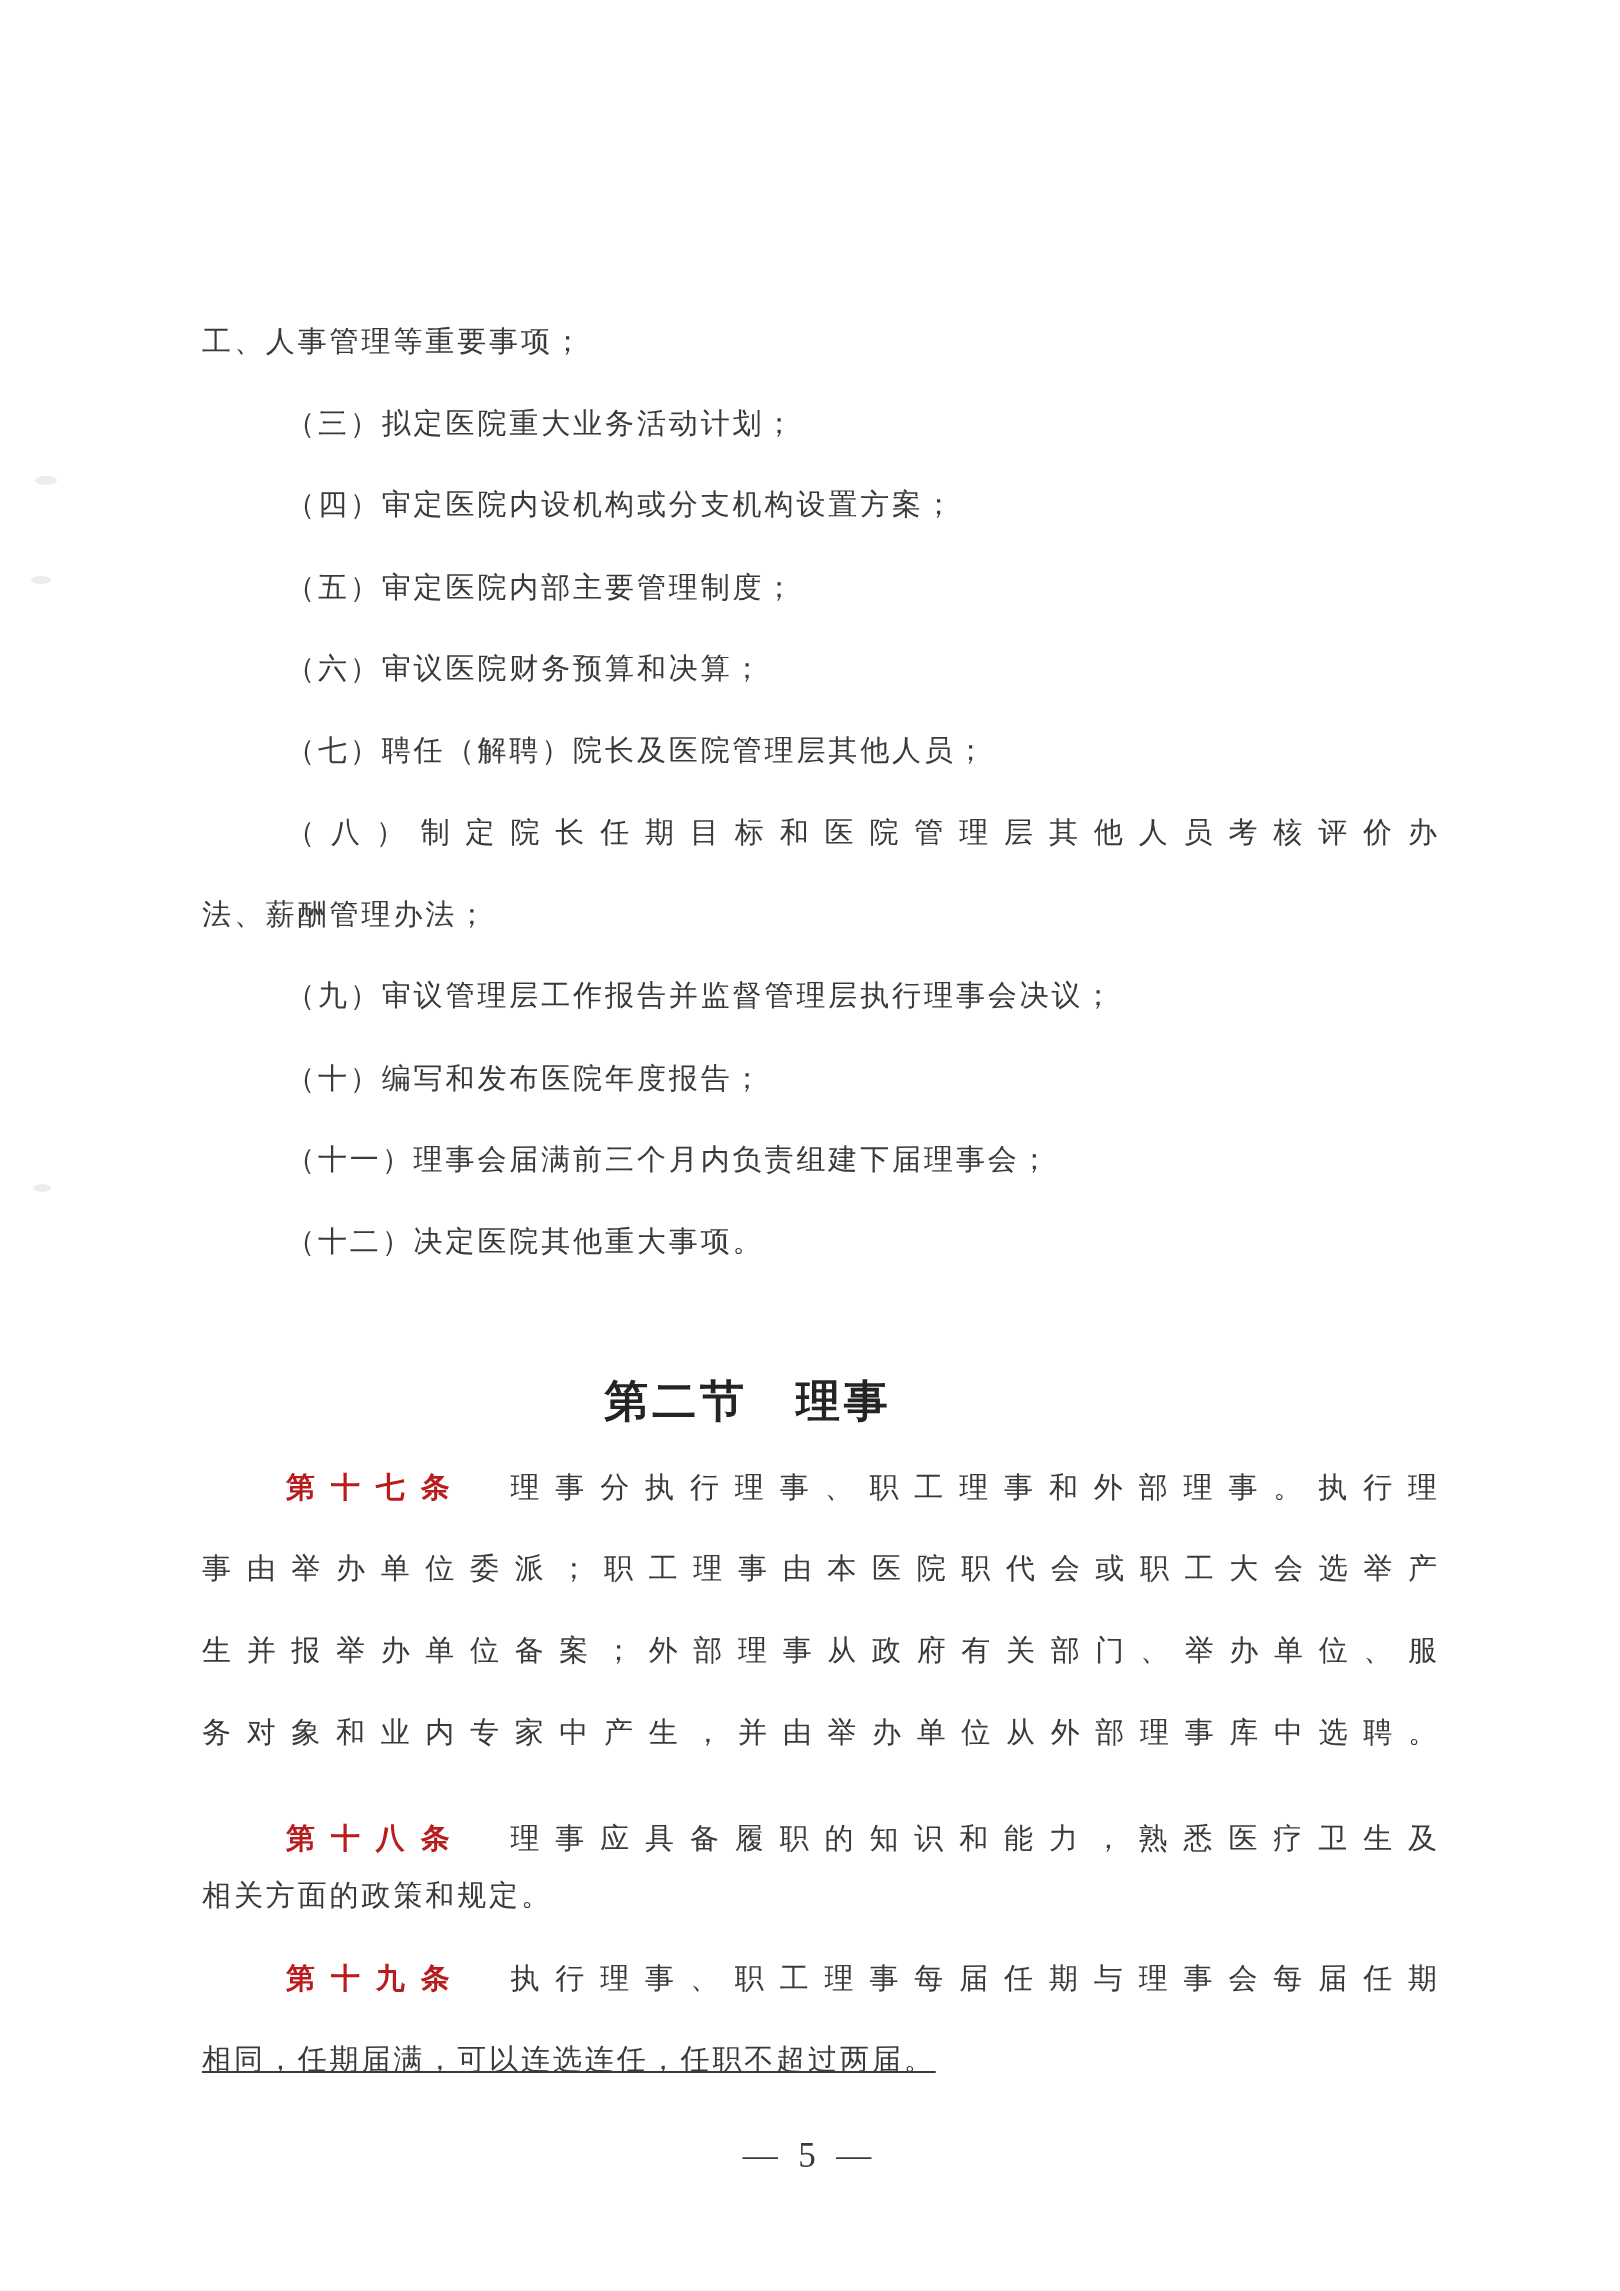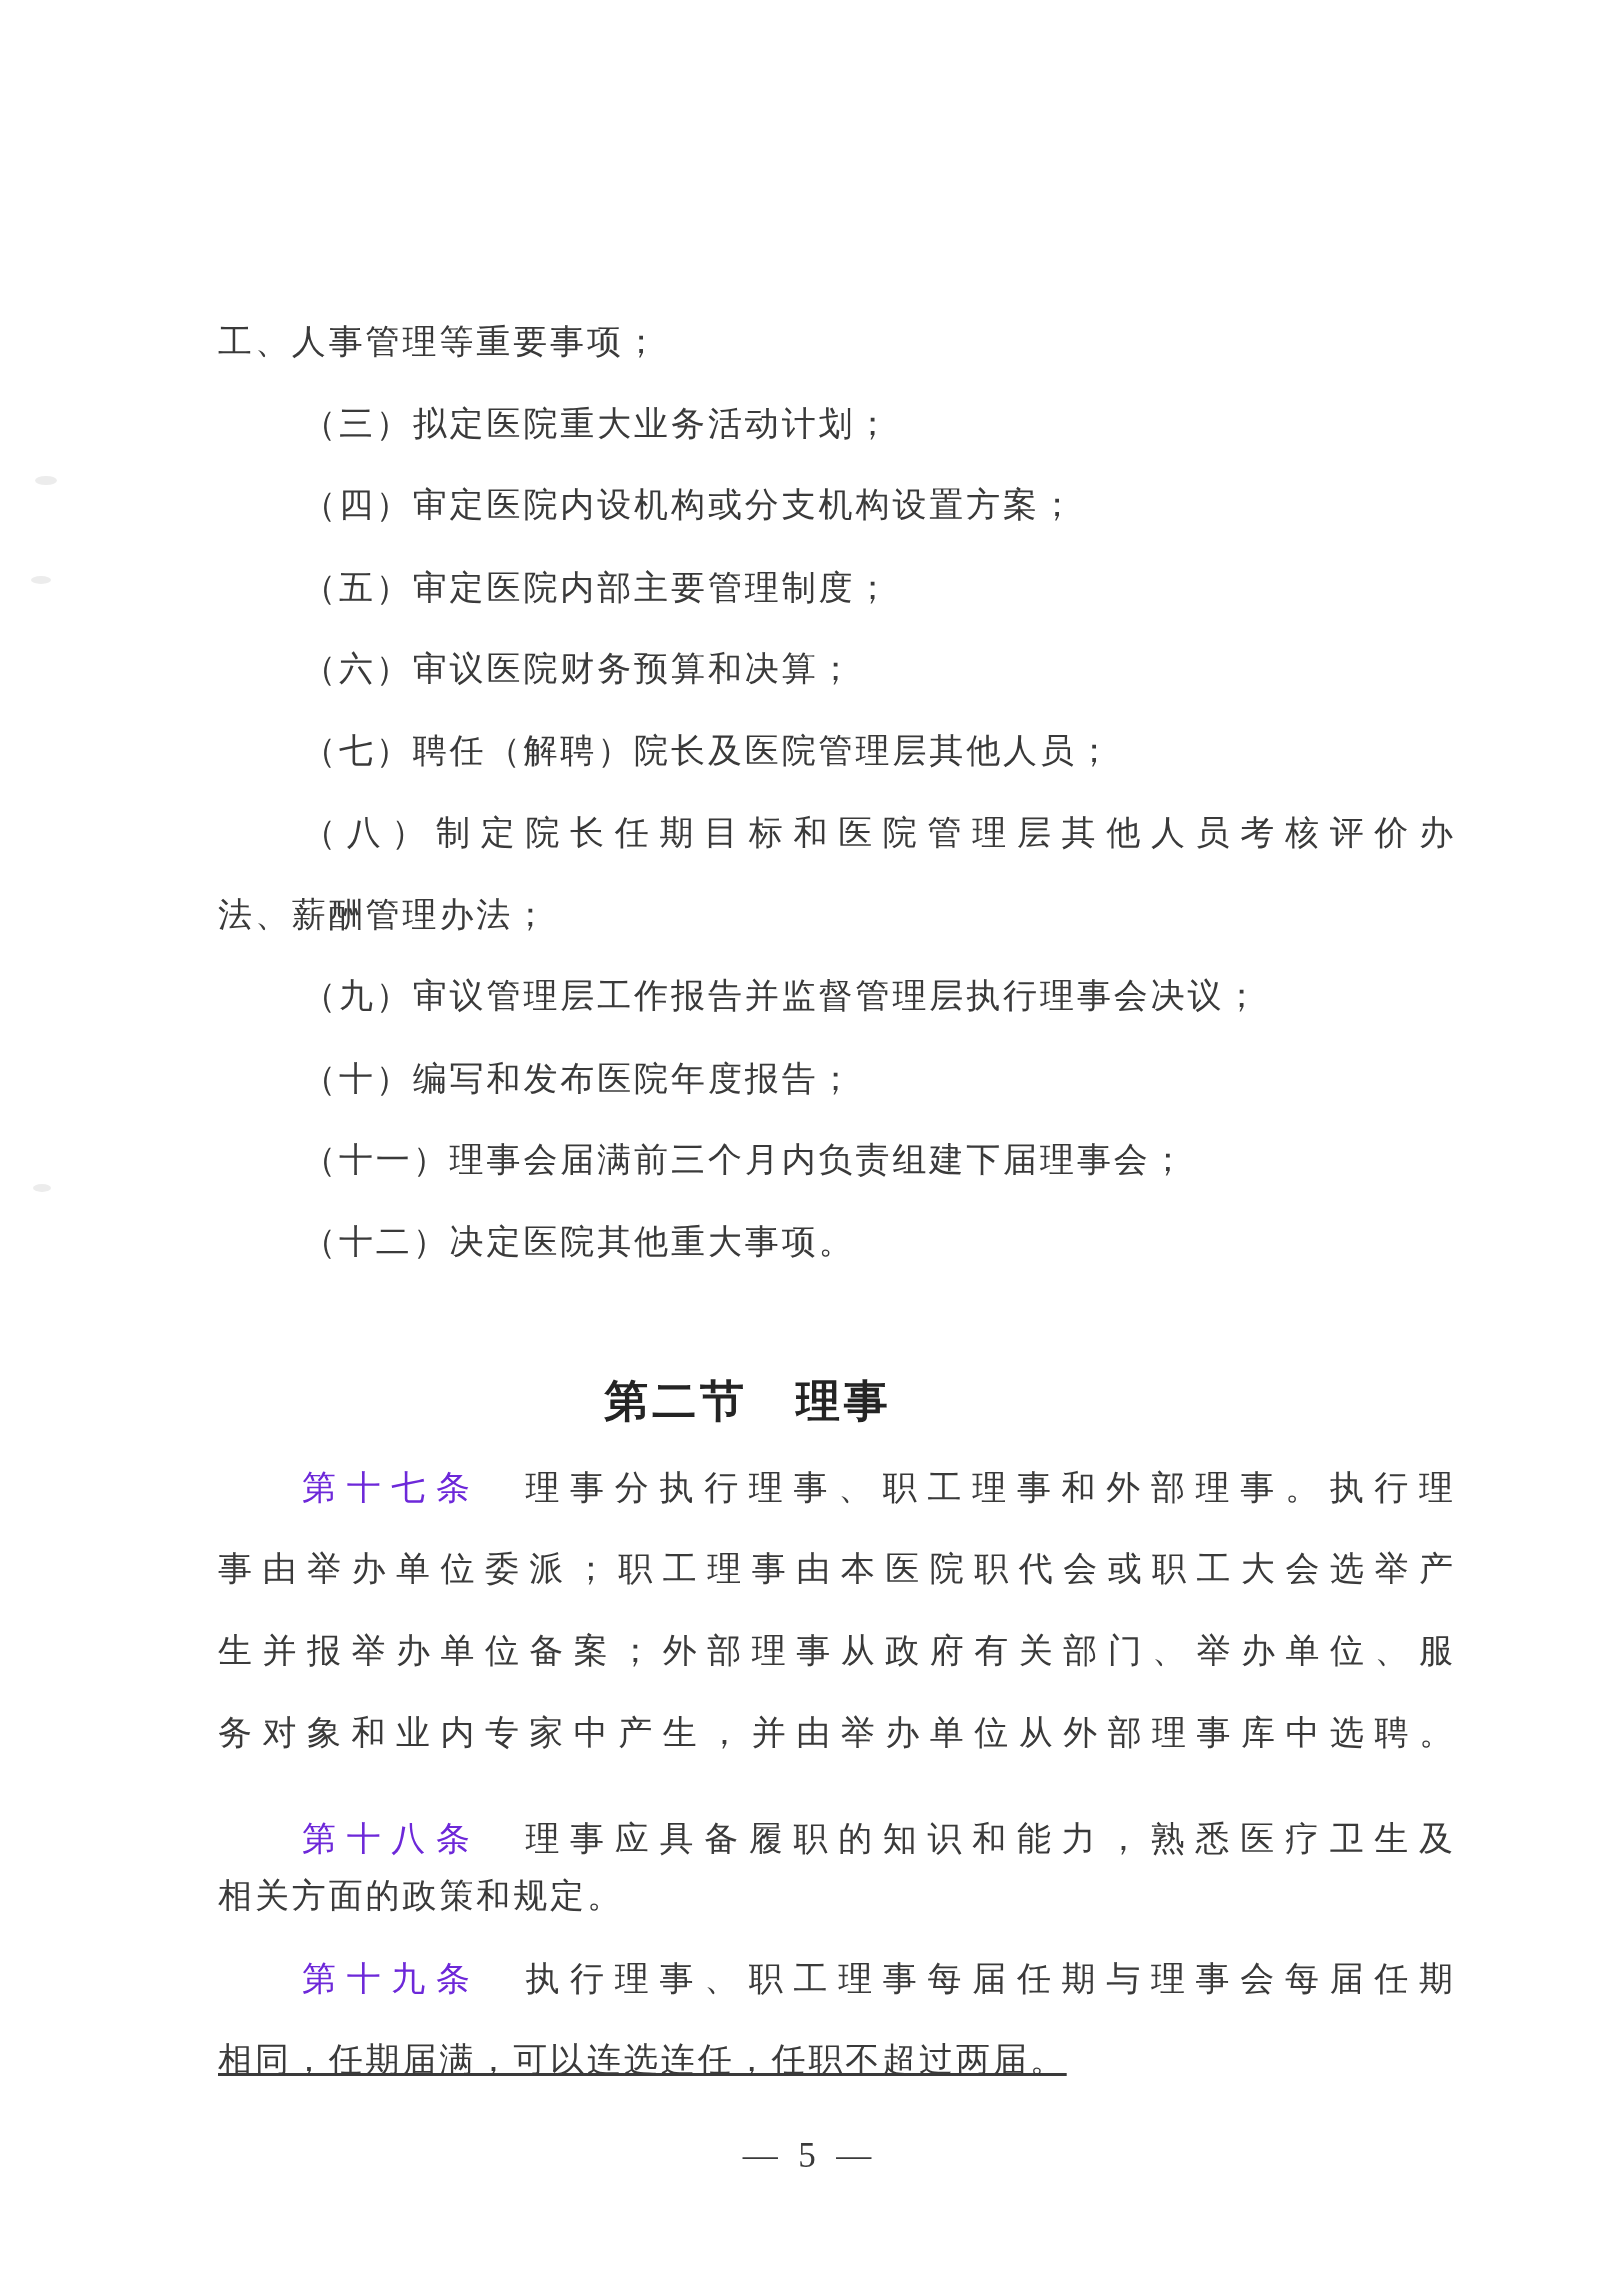--- a/index.html
+++ b/index.html
@@ -12,42 +12,42 @@
     width: 1620px;
     height: 2292px;
     background: #ffffff;
     overflow: hidden;
     font-family: "Liberation Serif", "DejaVu Serif", serif;
     color: #3a3a3a;
   }
   
   .line {
     position: absolute;
-    left: 218px;
+    left: 202px;
     width: 1235px;
     height: 61px;
     line-height: 61px;
-    font-size: 34px;
+    font-size: 29px;
     letter-spacing: 2.9px;
     white-space: nowrap;
     color: #3a3a3a;
   }
   .line.indent {
     text-indent: 84px;
   }
   .line.justify {
     white-space: normal;
     letter-spacing: 0;
     text-align: justify;
     text-align-last: justify;
   }
   .seg { font-weight: 400; }
   .seg.bold {
-    font-weight: 400;
-    color: #6d28d9;
+    font-weight: 700;
+    color: #b91c1c;
   }
   
   .section-heading {
     position: absolute;
     left: 0;
     top: 1370px;
     width: 1496px;
     height: 63px;
     line-height: 63px;
     text-align: center;

